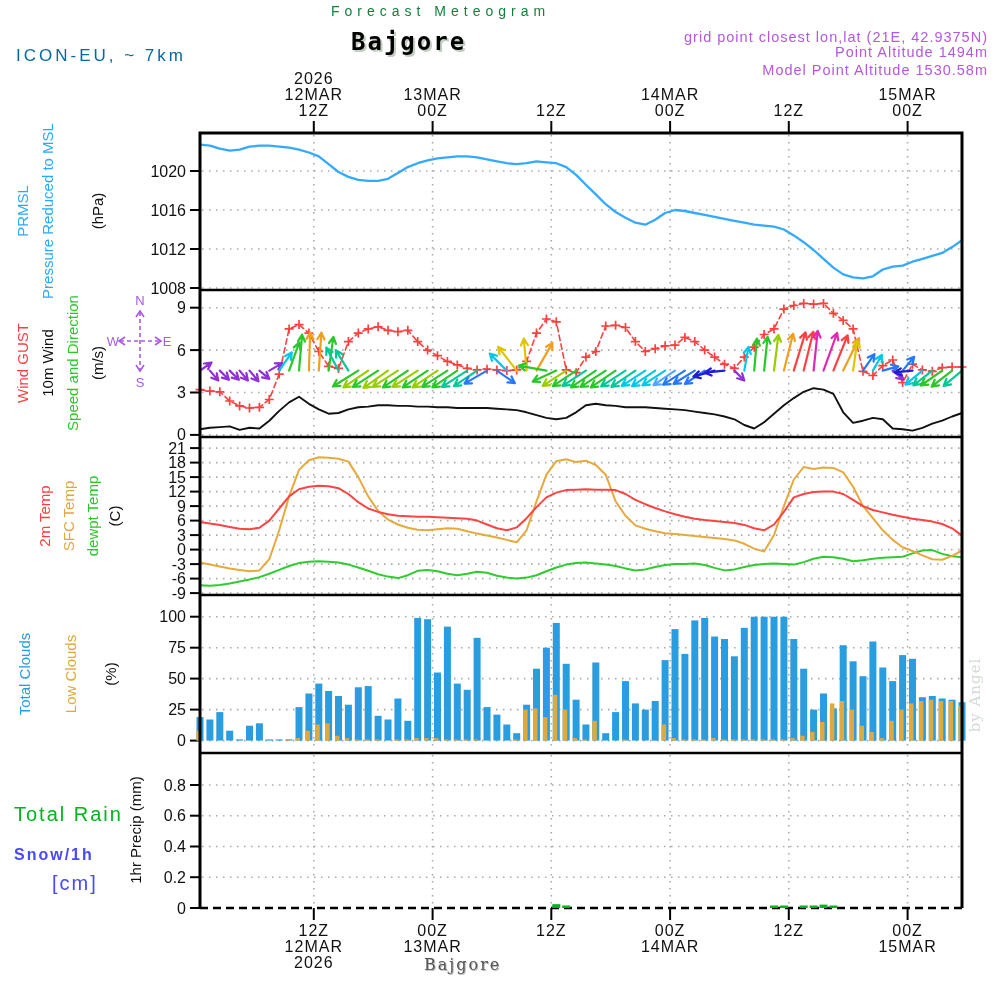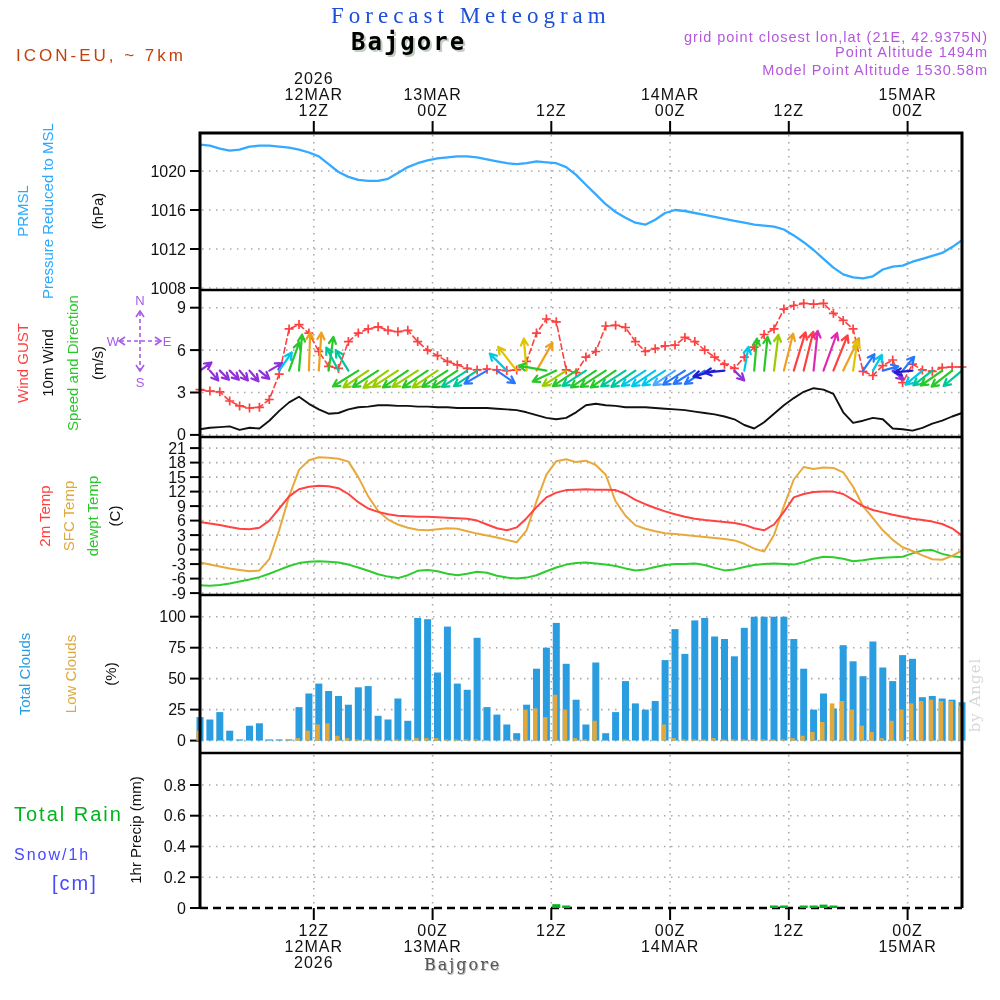--- a/index.html
+++ b/index.html
@@ -1,37 +1,37 @@
 <!DOCTYPE html>
 <html><head>
 <meta charset="utf-8">
 <style>
   html,body{margin:0;padding:0;background:#fff;}
   .stage{position:relative;width:1000px;height:1000px;background:#fff;
          font-family:"Liberation Sans",sans-serif;overflow:hidden;}
   .abs{position:absolute;white-space:nowrap;}
-  .hdr-forecast{left:331px;top:3px;font-size:23px;letter-spacing:5px;color:#1d4ed8;font-family:Liberation Serif, serif;}
+  .hdr-forecast{left:331px;top:3px;font-size:14px;letter-spacing:5px;color:#15803d;}
   .hdr-station{left:351px;top:28px;font-size:24px;font-weight:bold;letter-spacing:2px;
                font-family:"DejaVu Sans Mono","Liberation Mono",monospace;color:#000;
                text-shadow:2px 2px 0 #c2cfc2;}
   .hdr-right{right:12px;font-size:14.5px;letter-spacing:1px;color:#b558dd;text-align:right;}
   .hdr-req{top:8px;} .hdr-grid{top:29px;} .hdr-alt{top:44px;} .hdr-malt{top:62px;}
-  .hdr-model{left:16px;top:46px;font-size:17px;letter-spacing:3px;color:#c2410c;}
+  .hdr-model{left:16px;top:46px;font-size:17px;letter-spacing:3px;color:#0369a1;}
   .vlabel{position:absolute;white-space:nowrap;font-size:15px;
           transform:translate(-50%,-50%) rotate(-90deg);}
   .c-blue{color:#2aa9ff;} .c-red{color:#ff4040;} .c-black{color:#111;}
   .c-green{color:#28c828;} .c-orange{color:#dfa93d;} .c-cloudblue{color:#2a9de0;}
   .c-snow{color:#4848ff;} .c-rain{color:#00b41e;}
   .pos-prmsl{left:22px;top:211px;} .pos-prlong{left:47px;top:211px;} .pos-hpa{left:97px;top:211px;}
   .pos-gust{left:22px;top:363px;} .pos-w10{left:47px;top:363px;} .pos-sdir{left:72px;top:363px;} .pos-ms{left:97px;top:363px;}
   .pos-t2m{left:44px;top:516px;} .pos-sfc{left:68px;top:516px;} .pos-dew{left:92px;top:516px;} .pos-c{left:114px;top:516px;}
   .pos-tcl{left:24px;top:674px;} .pos-lcl{left:70px;top:674px;} .pos-pct{left:110px;top:674px;}
   .pos-precipmm{left:135px;top:830px;}
   .pos-totalrain{left:14px;top:803px;font-size:20px;letter-spacing:2px;}
-  .pos-snow{left:14px;top:846px;font-size:16px;letter-spacing:2px;}
+  .pos-snow{left:14px;top:846px;font-size:16px;letter-spacing:2px;font-weight:bold;}
   .pos-cm{left:52px;top:872px;font-size:20px;letter-spacing:2px;}
   .caption{left:424px;top:955px;font-size:16px;letter-spacing:2px;color:#555;
            font-family:"DejaVu Serif","Liberation Serif",serif;text-shadow:1px 1px 0 #bcbcbc;}
   .watermark{left:975px;top:695px;font-size:15px;letter-spacing:1px;color:#d2dad2;
              font-family:"DejaVu Serif","Liberation Serif",serif;
              transform:translate(-50%,-50%) rotate(-90deg);position:absolute;white-space:nowrap;}
   #chart{position:absolute;left:0;top:0;width:1000px;height:1000px;}
 </style>
 </head>
 <body>

